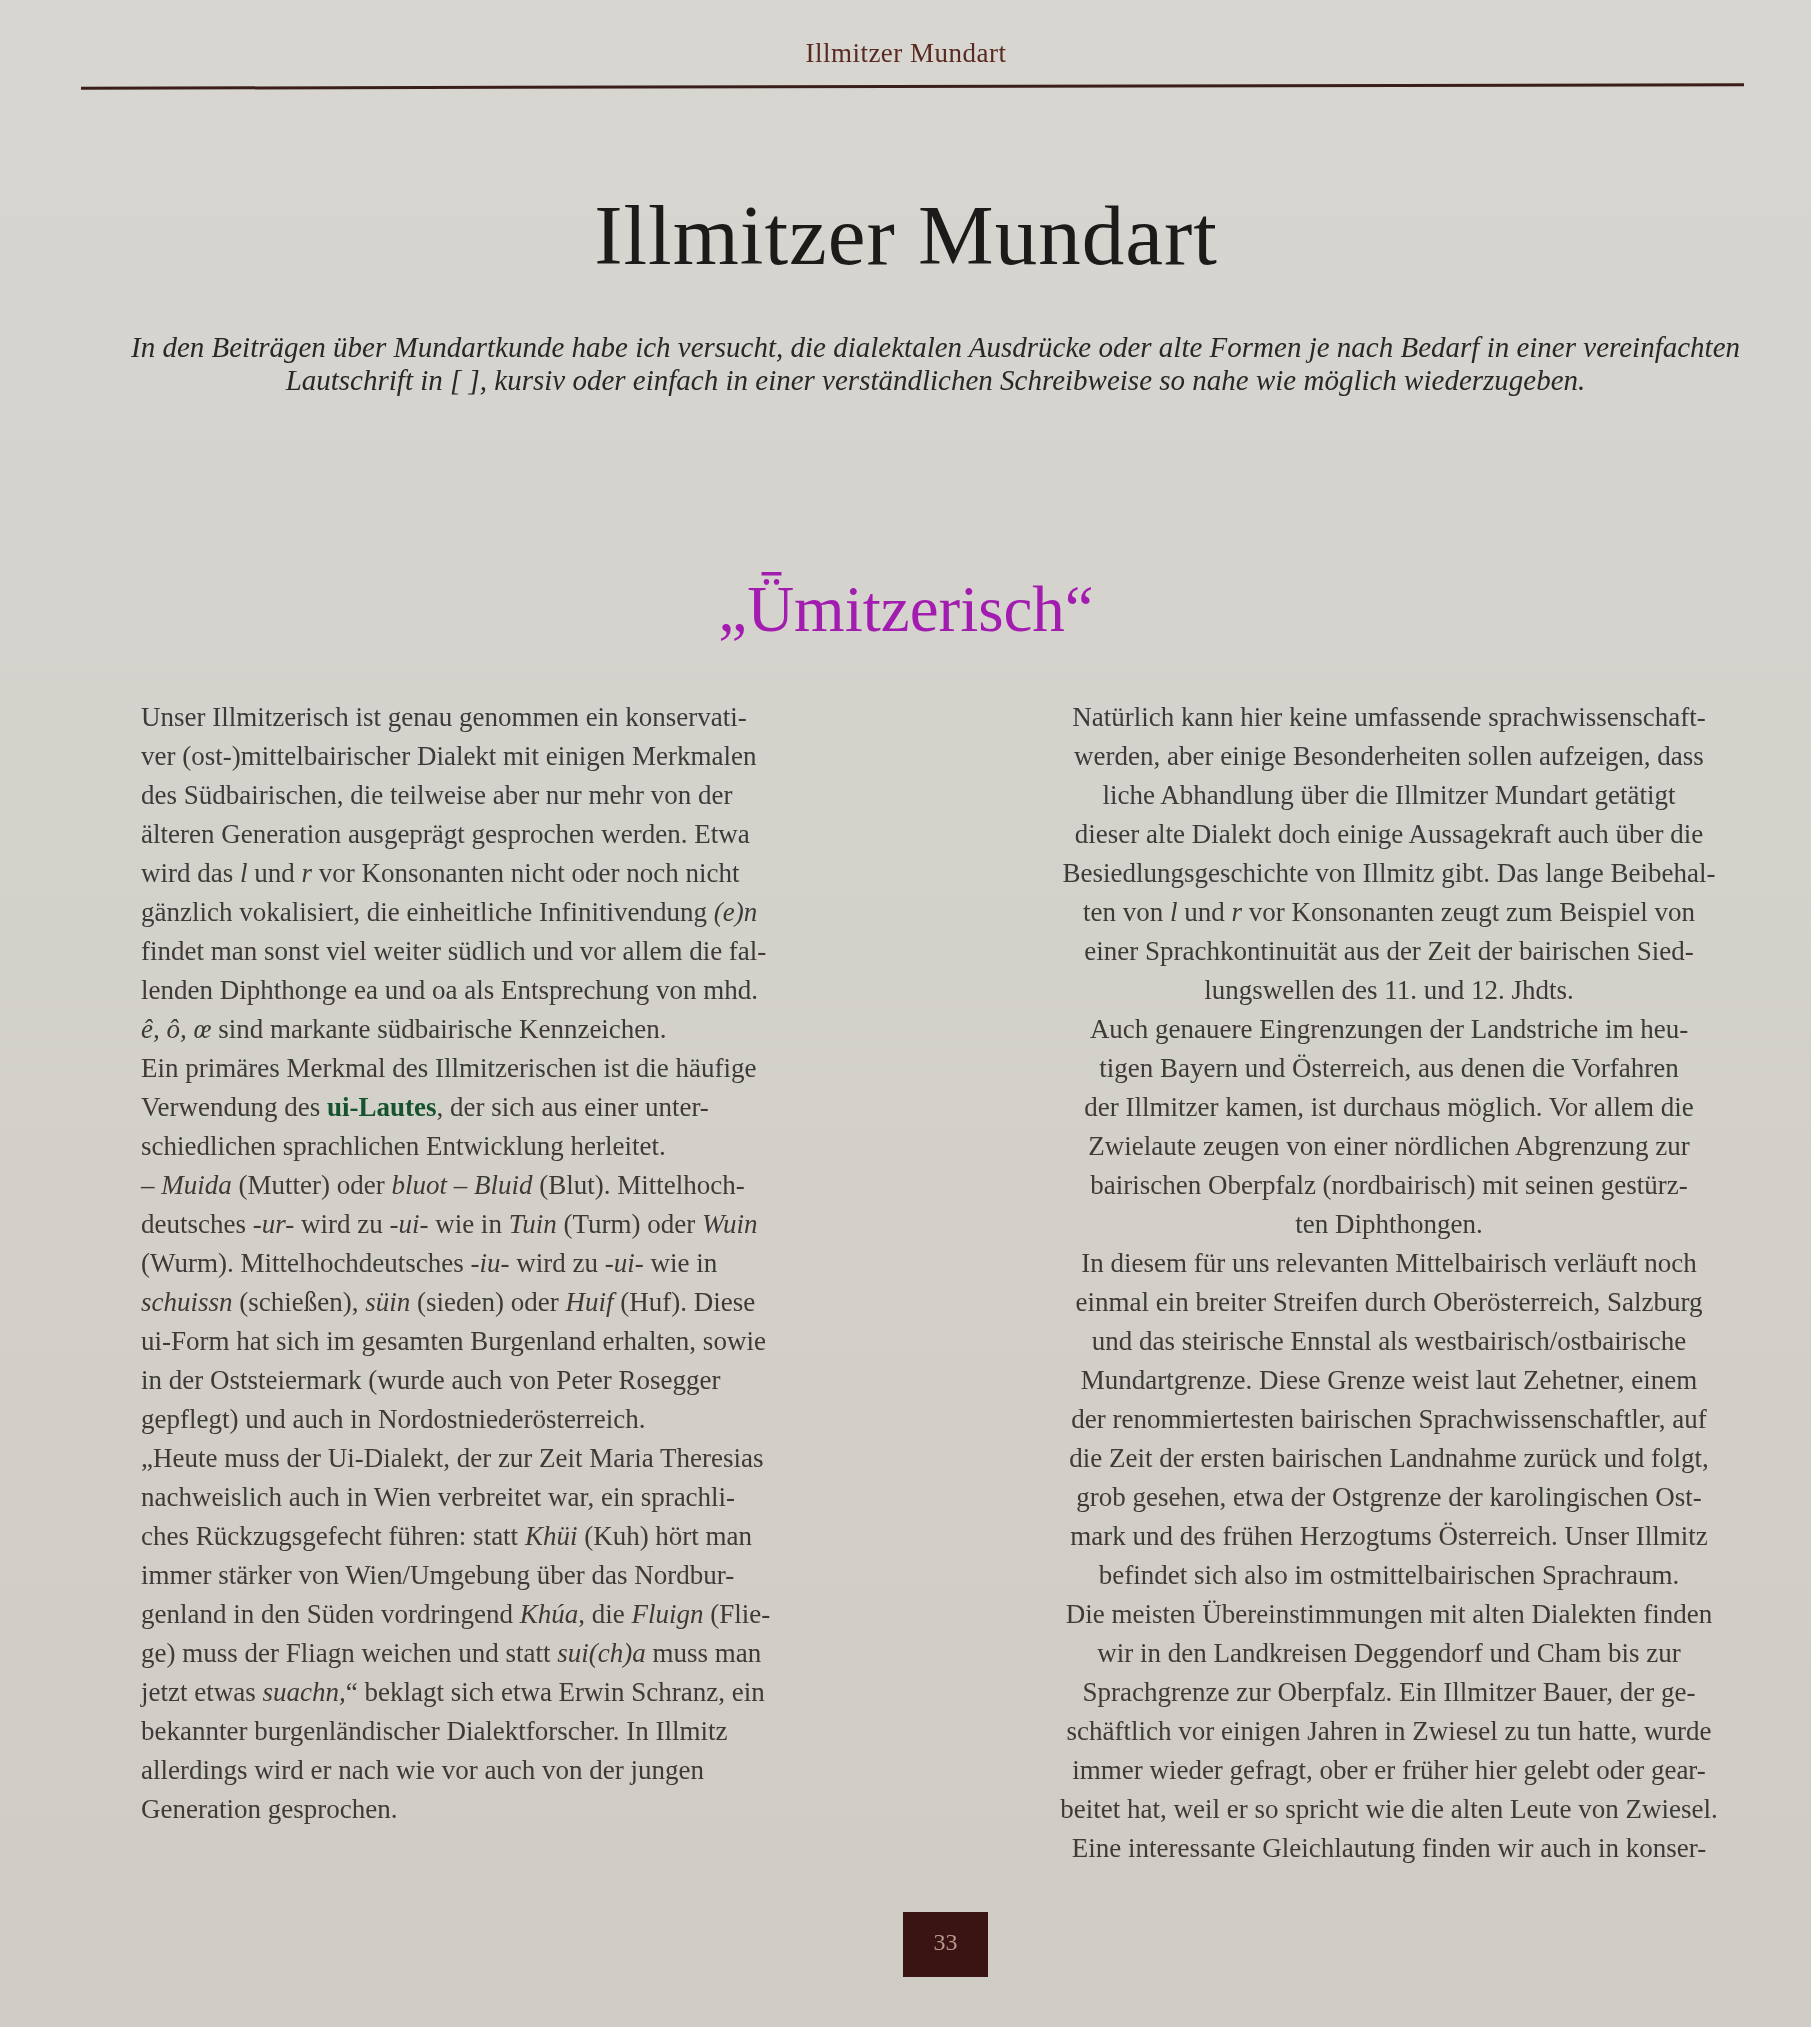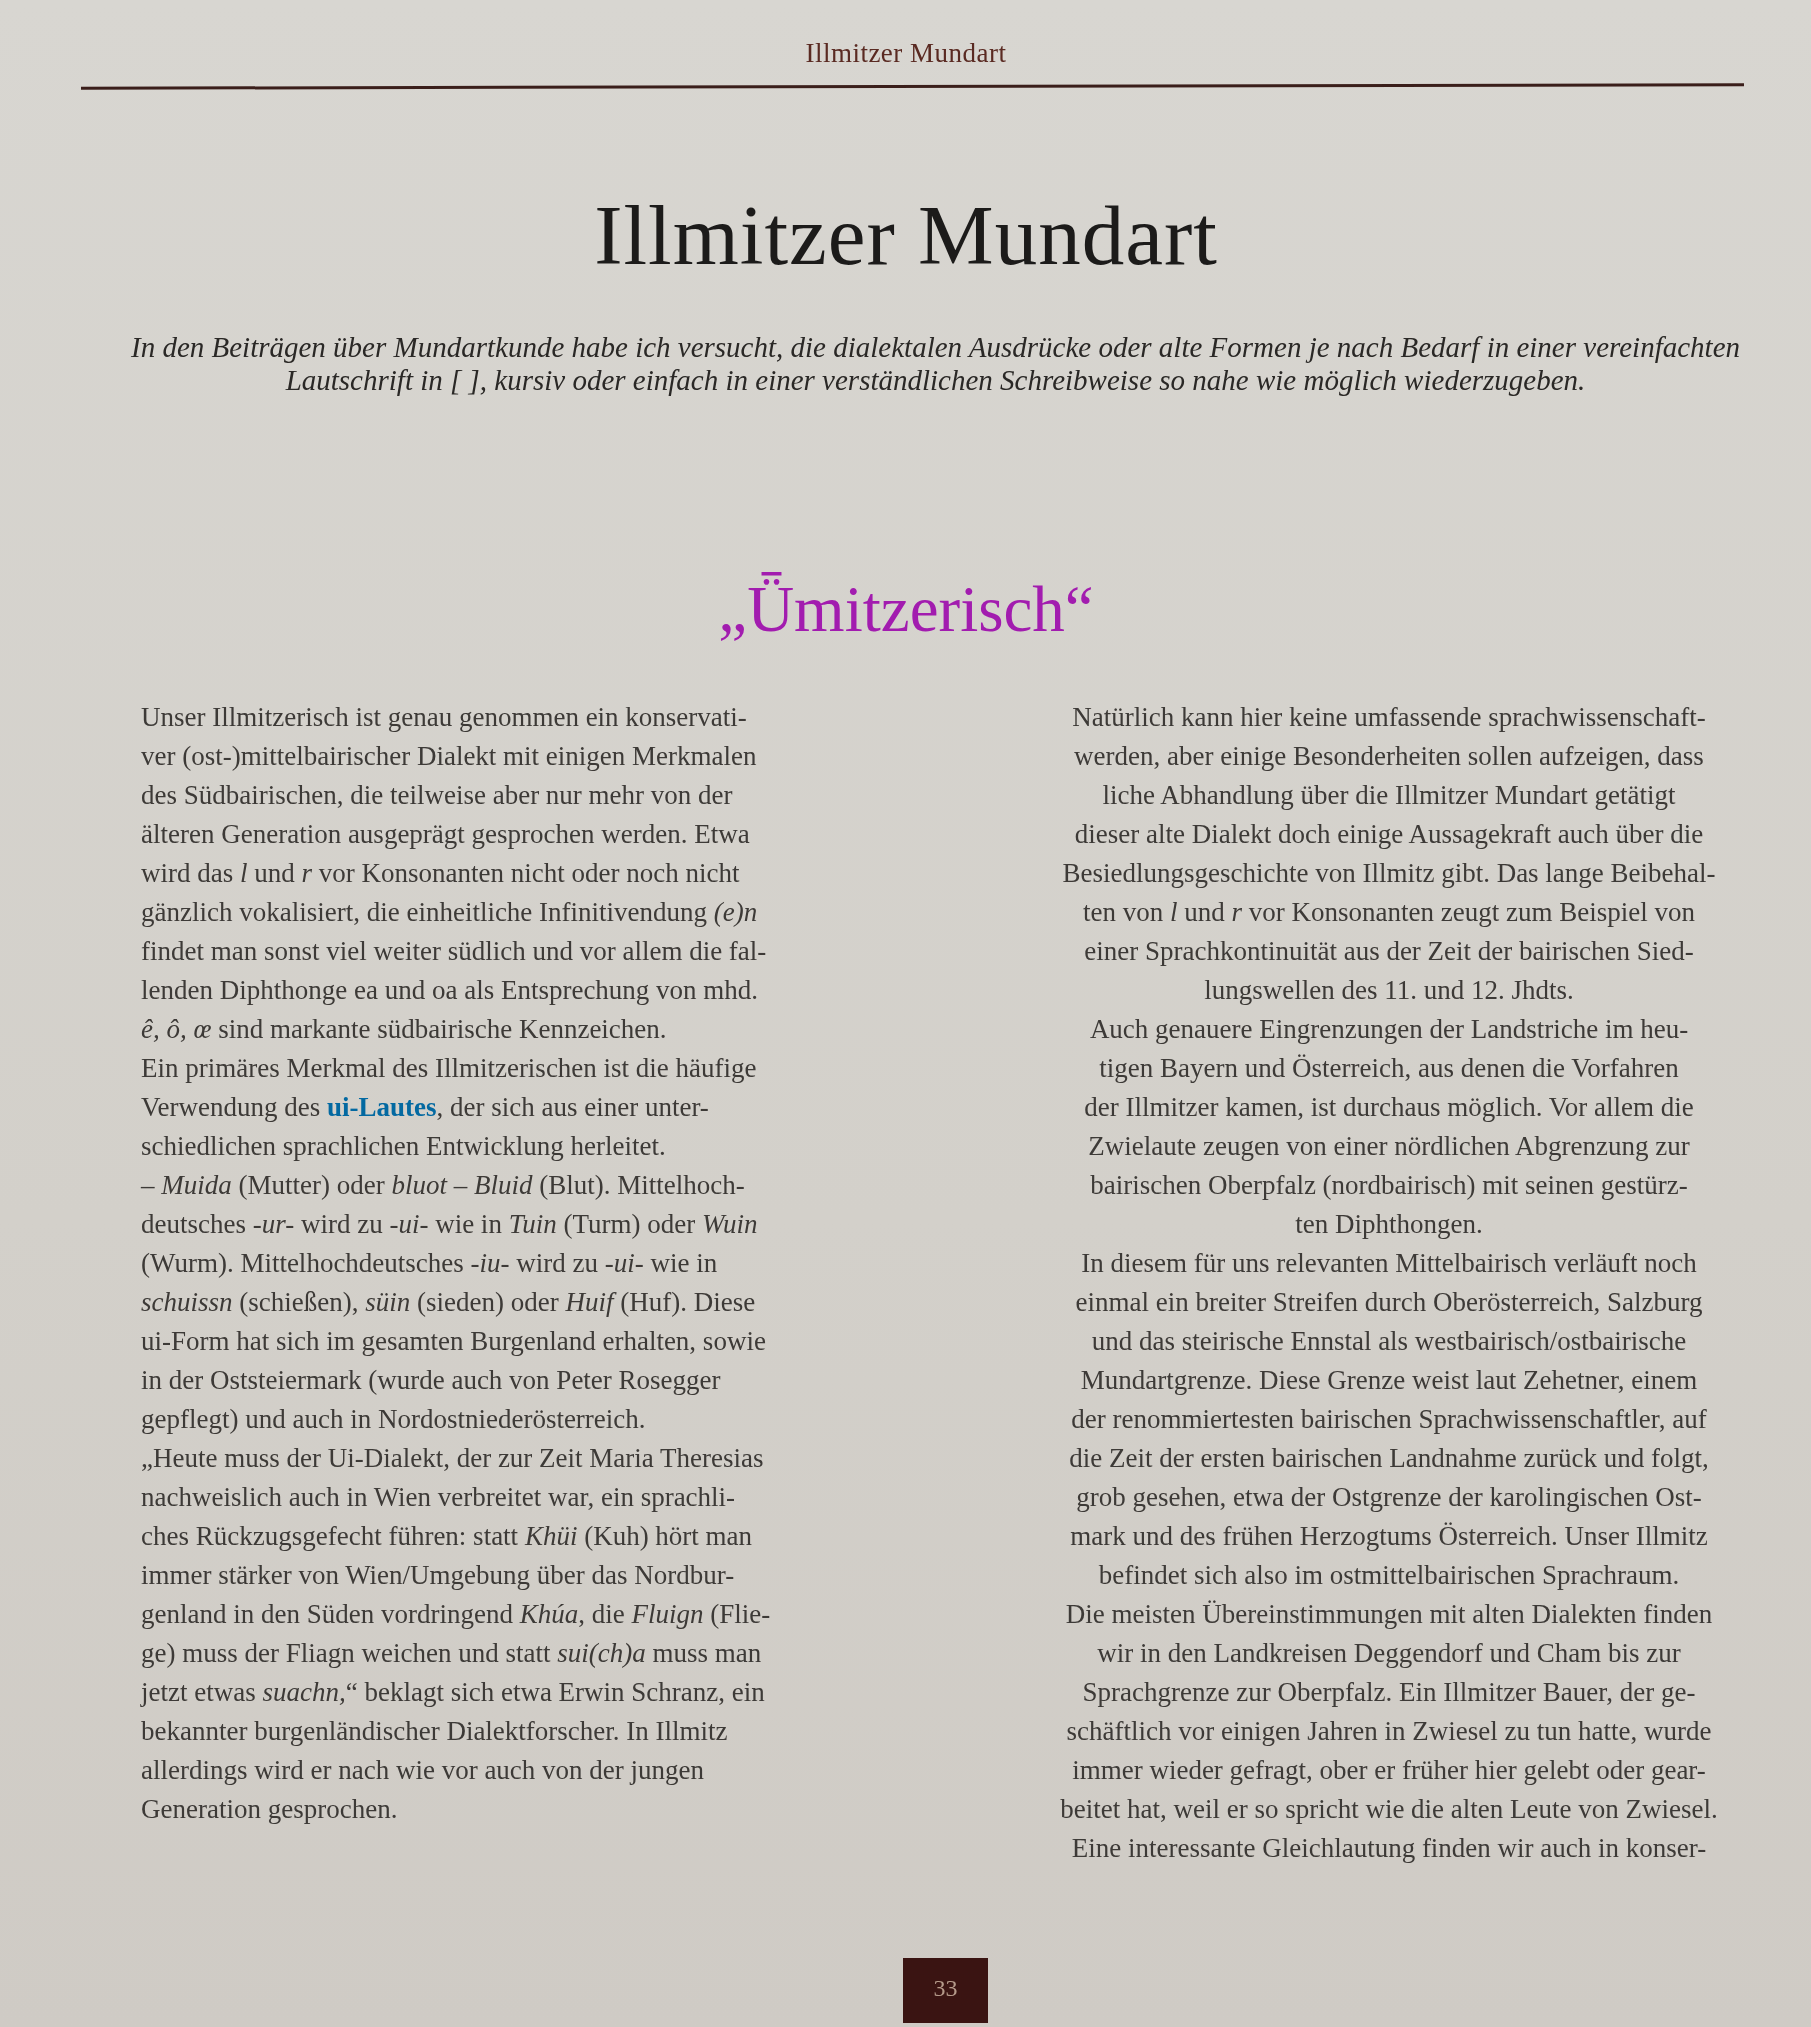--- a/index.html
+++ b/index.html
@@ -36,23 +36,23 @@
   }
   .col {
     position:absolute; top:698px;
     font-family:"Liberation Serif", serif; font-size:27px; line-height:39px;
     color:#3d3a37;
   }
   .col-left { left:107px; width:812px; }
   .col-right { left:976px; width:792px;text-align:center; }
   .line { display:block; white-space:nowrap;margin-left:34px; }
   i, .it { font-style:italic; }
-  .bold { font-weight:bold; color:#0369a1; }
+  .bold { font-weight:bold; color:#14532d; }
   .page-num {
-    position:absolute; top:1958px; left:903px; width:85px; height:65px;
+    position:absolute; top:1912px; left:903px; width:85px; height:65px;
     background:#3a1412; color:#b59a8a; text-align:center;
     font-family:"Liberation Serif", serif; font-size:24px; line-height:61px;
   }
 </style>
 </head>
 <body>
 
 <div class="running-head">Illmitzer Mundart</div>
 <div class="head-rule"></div>
 

